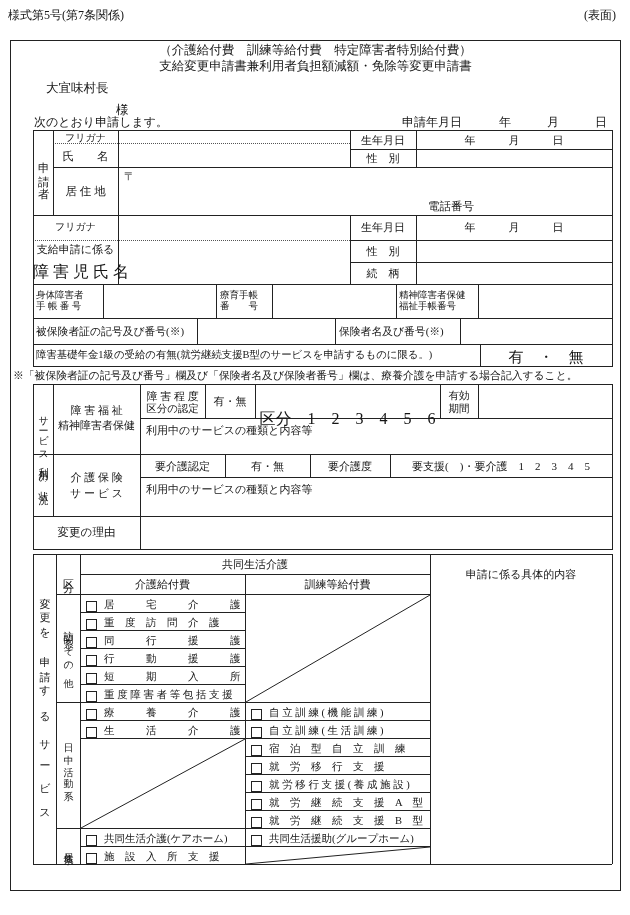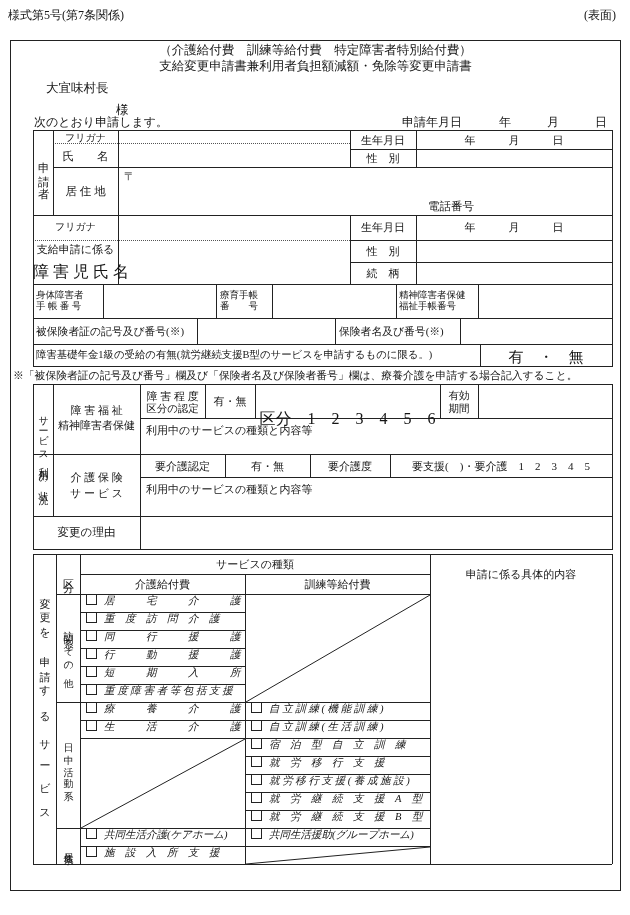--- a/index.html
+++ b/index.html
@@ -4,21 +4,21 @@
 <style>
   html,body{margin:0;padding:0;background:#fff;}
   body{width:630px;height:915px;position:relative;font-family:"Liberation Serif","DejaVu Serif",serif;color:#151515;}
   .ln{position:absolute;background:#222;}
   .dot{position:absolute;height:0;border-top:1px dotted #555;}
   .frame{position:absolute;border:1px solid #222;}
   .t{position:absolute;line-height:1.15;white-space:pre;}
   .tc{position:absolute;line-height:1.15;white-space:pre;text-align:center;}
   .vw{position:absolute;display:flex;align-items:center;justify-content:center;}
   .vt{writing-mode:vertical-rl;line-height:1;white-space:pre;}
-  .cbrow{position:absolute;height:18px;display:flex;align-items:flex-start;padding-left:6px;font-size:10.5px;box-sizing:border-box;font-style:italic;}
+  .cbrow{position:absolute;height:18px;display:flex;align-items:flex-end;padding-left:6px;font-size:10.5px;box-sizing:border-box;}
   .cb{display:inline-block;width:9px;height:9px;border:1px solid #222;margin-right:7px;flex:0 0 auto;background:#fff;}
   .diag{position:absolute;}
   .diag svg{display:block;}
 </style>
 </head>
 <body>
 
 <div class="t" style="left:8px;top:9px;font-size:12px">様式第5号(第7条関係)</div>
 <div class="t" style="left:584px;top:9px;font-size:12px">(表面)</div>
 
@@ -173,21 +173,21 @@
       <line x1="0" y1="17" x2="184" y2="0" stroke="#222" stroke-width="1"></line>
     </svg>
   </div>
 
 <div class="vw" style="left:33px;top:554px;width:23px;height:310px">
     <span class="vt" style="font-size:11px;letter-spacing:15px">変更を申請するサービス</span>
   </div>
 <div class="vw" style="left:56px;top:554px;width:24px;height:40px">
     <span class="vt" style="font-size:11px;letter-spacing:4px">区分</span>
   </div>
-<div class="tc" style="left:80px;top:558px;width:350px;font-size:11px">サービスの種類</div>
+<div class="tc" style="left:80px;top:558px;width:350px;font-size:11px">共同生活介護</div>
 <div class="tc" style="left:430px;top:568px;width:182px;font-size:11px">申請に係る具体的内容</div>
 <div class="tc" style="left:80px;top:578px;width:165px;font-size:11px">介護給付費</div>
 <div class="tc" style="left:245px;top:578px;width:185px;font-size:11px">訓練等給付費</div>
 <div class="vw" style="left:56px;top:594px;width:24px;height:108px">
     <span class="vt" style="font-size:10px;letter-spacing:4px">訪問系・その他</span>
   </div>
 <div class="vw" style="left:56px;top:702px;width:24px;height:126px">
     <span class="vt" style="font-size:10px;letter-spacing:12px">日中活動系</span>
   </div>
 <div class="vw" style="left:56px;top:828px;width:24px;height:36px">

